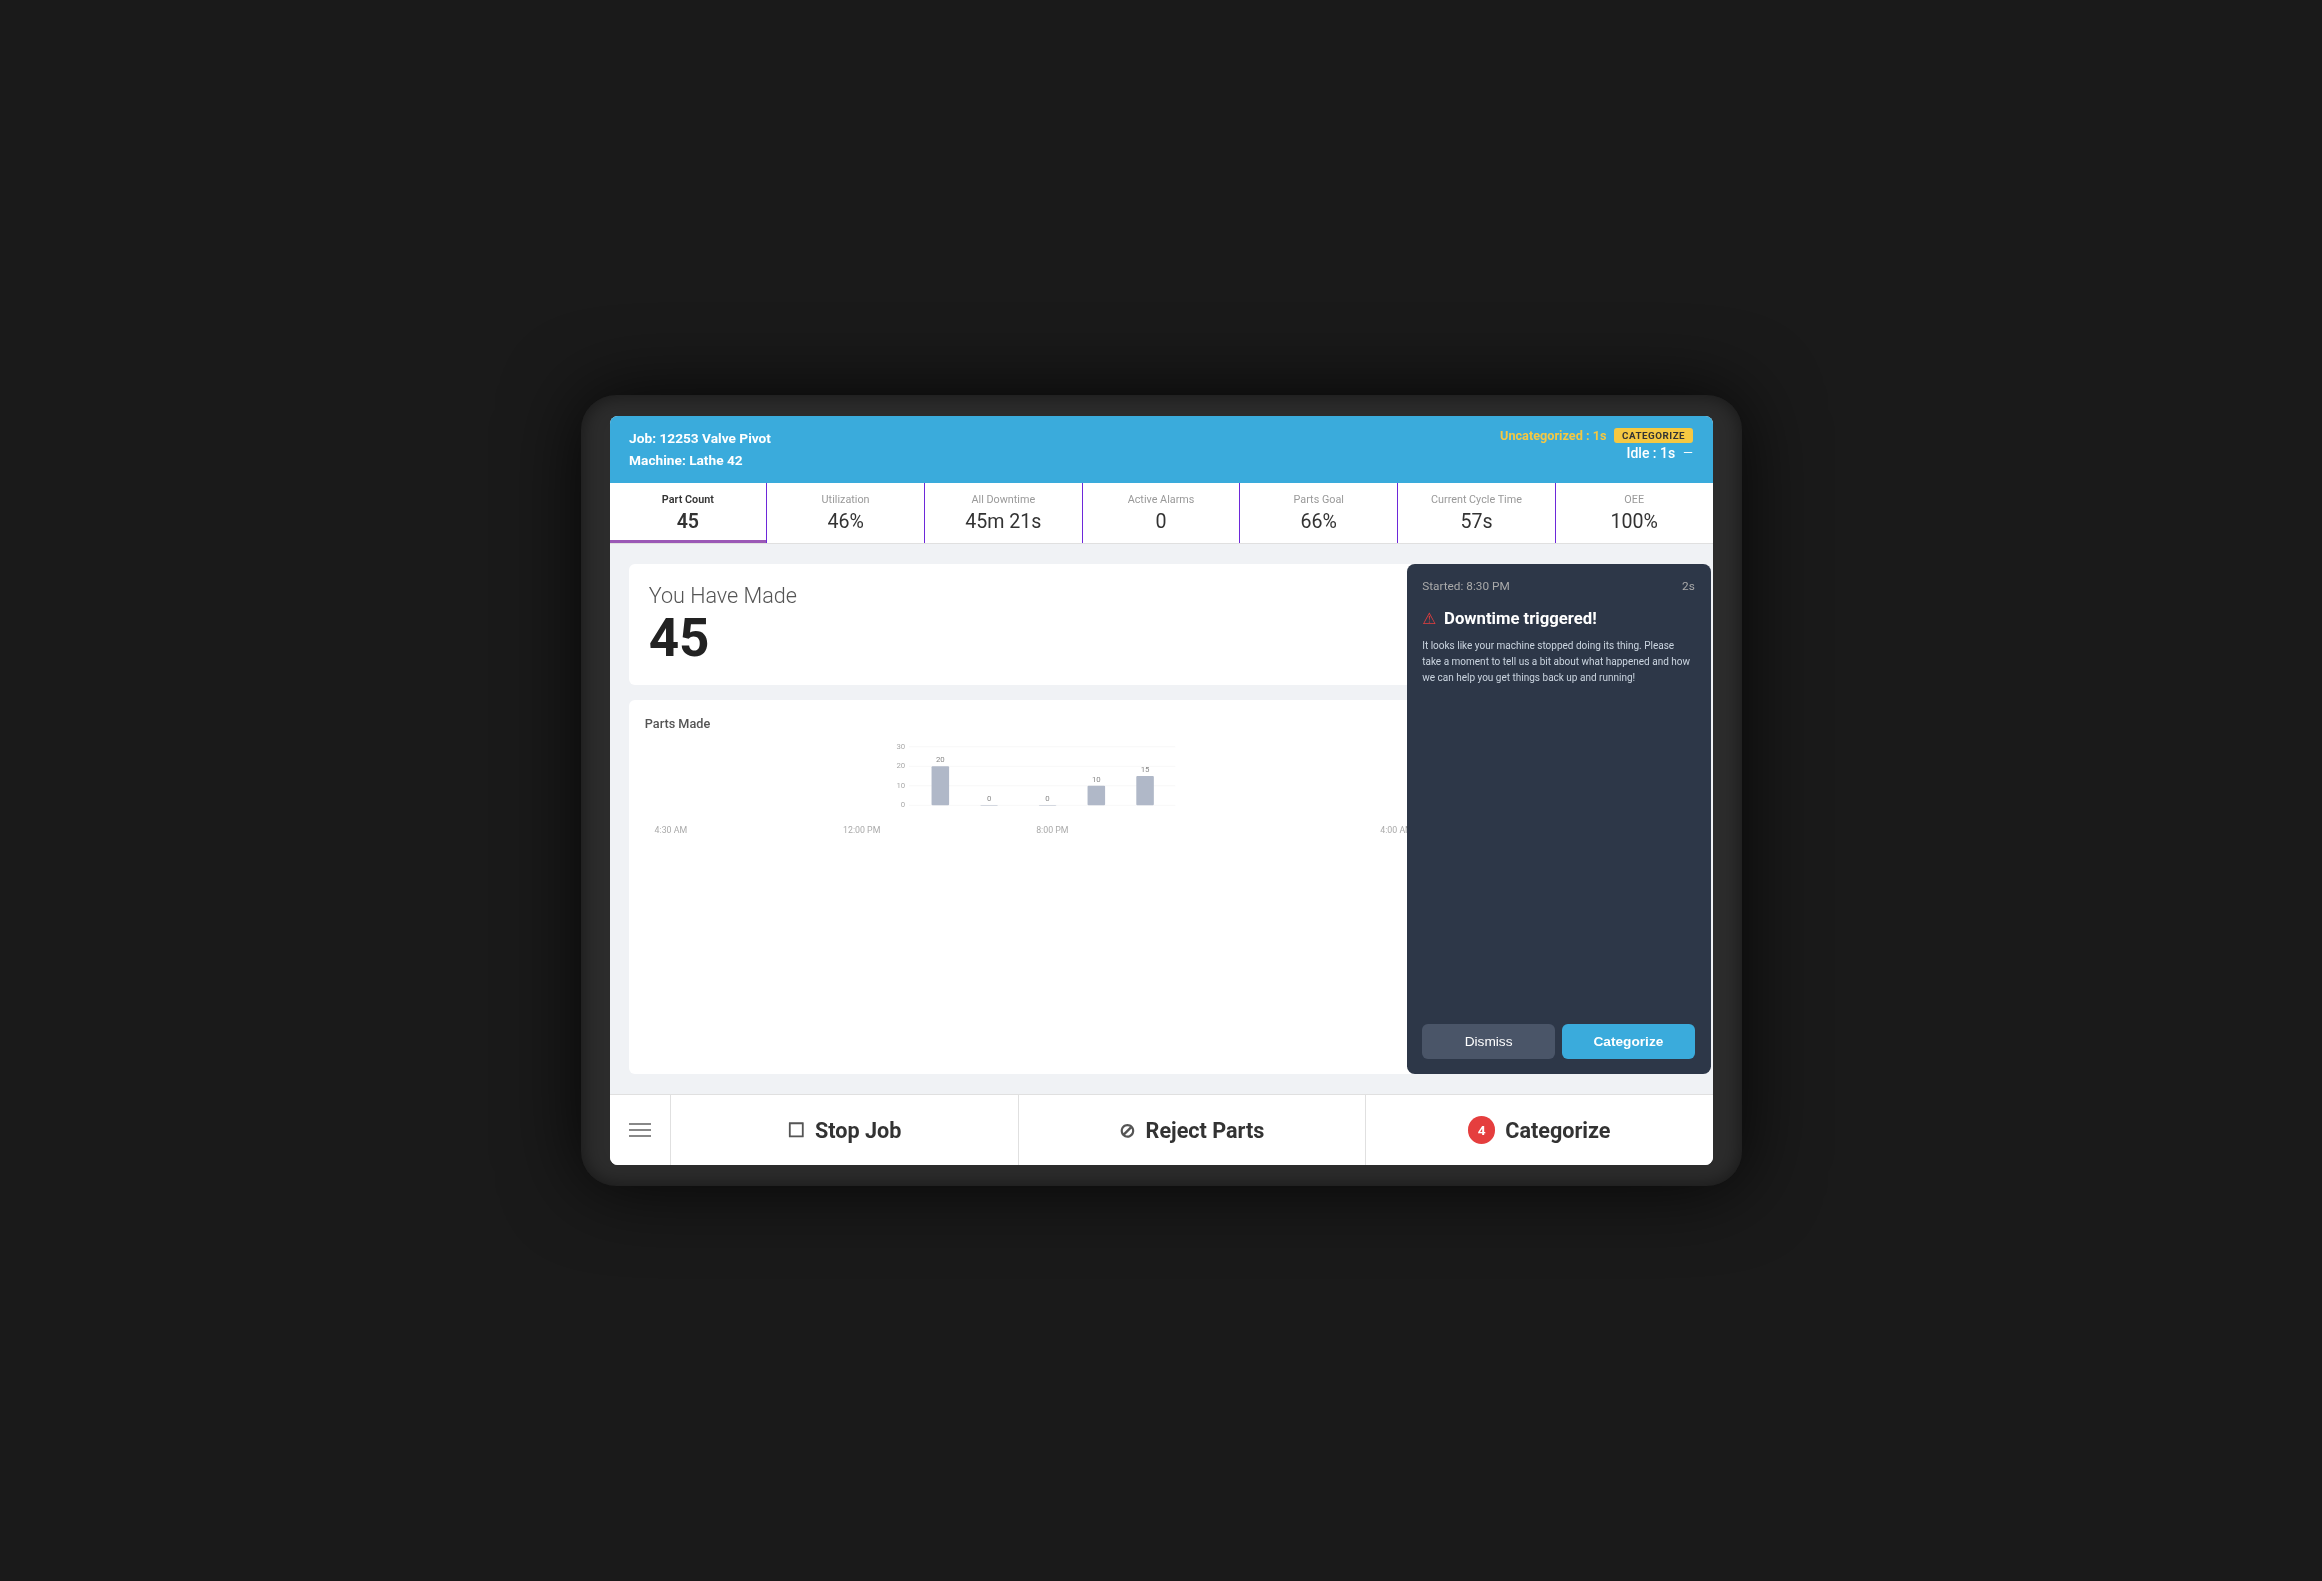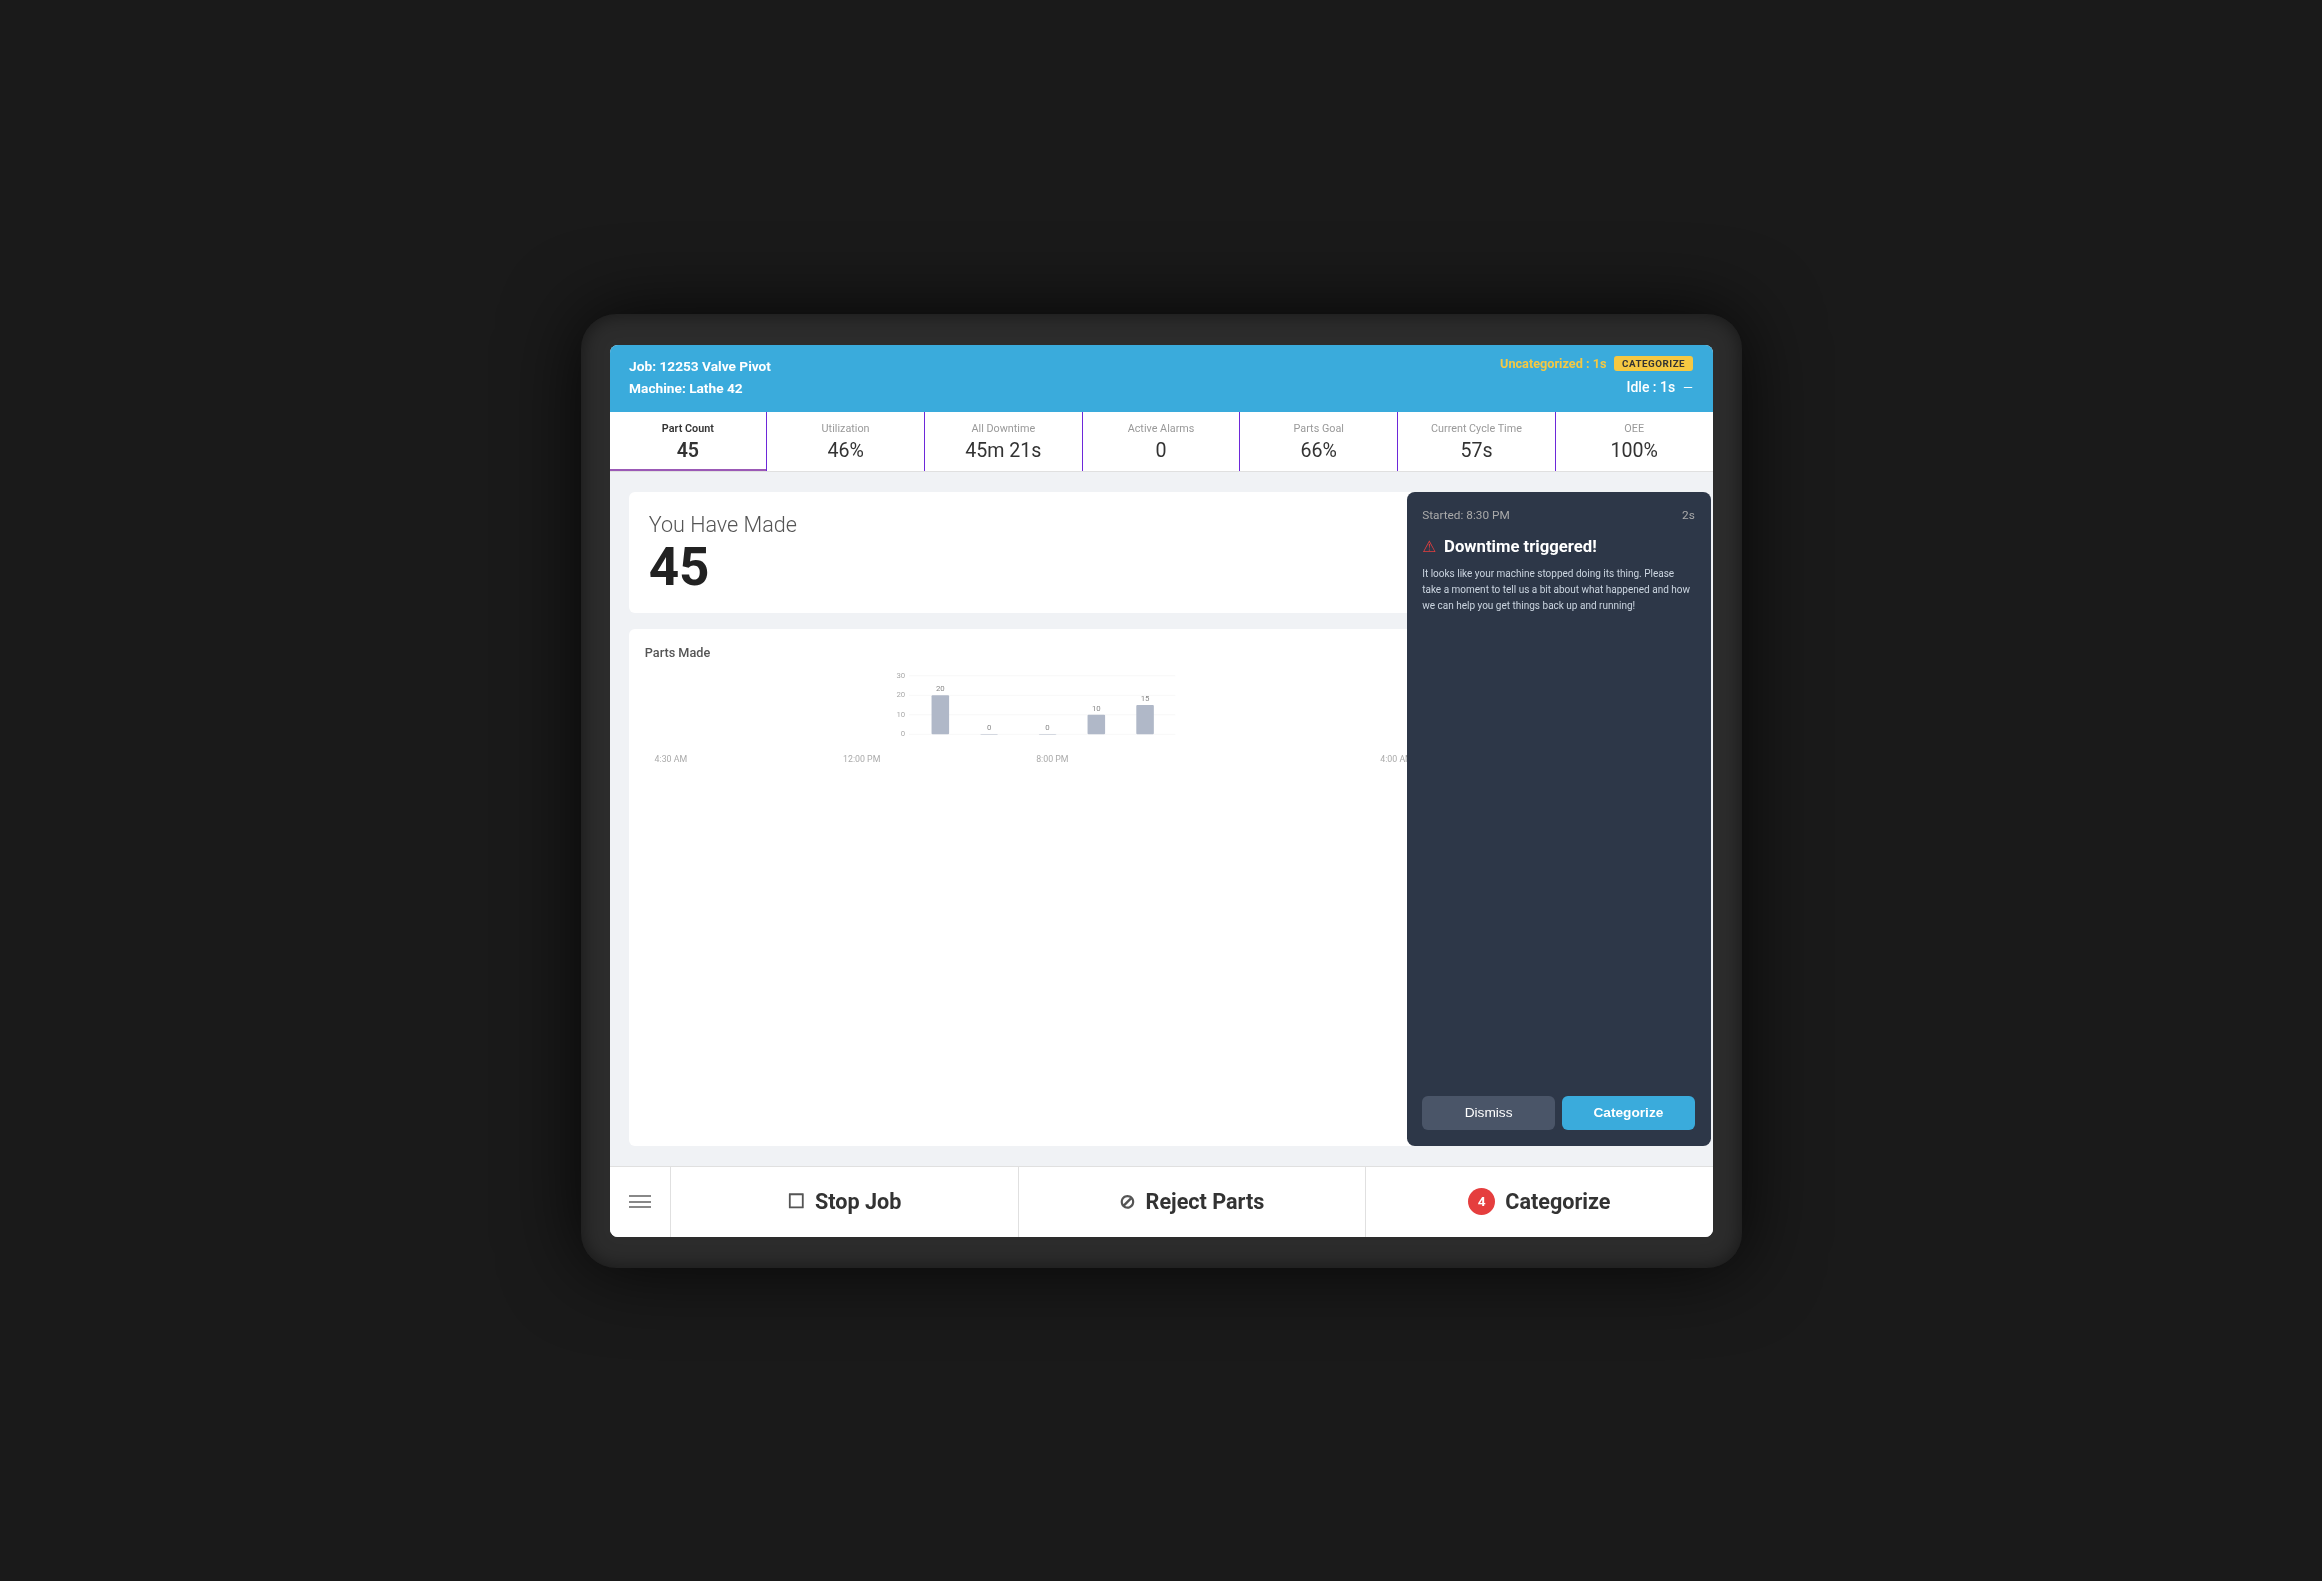--- a/index.html
+++ b/index.html
@@ -6,24 +6,24 @@
     body {
       background: #1a1a1a;
       display: flex;
       align-items: center;
       justify-content: center;
       min-height: 100vh;
       font-family: -apple-system, BlinkMacSystemFont, 'Segoe UI', Roboto, sans-serif;
     }
     .tablet-frame {
       width: 1161px;
-      height: 954px;
+      height: 791px;
       background: #2c2c2c;
       border-radius: 35px;
-      padding: 31px 29px;
+      padding: 21px 29px;
       box-shadow: 0 0 78px rgba(0,0,0,0.8), inset 0 0 19.6px rgba(0,0,0,0.5);
       position: relative;
     }
     .tablet-screen {
       width: 100%;
       height: 100%;
       background: #f0f2f5;
       border-radius: 7.8px;
       overflow: hidden;
       display: flex;
@@ -42,21 +42,21 @@
     .header-job, .header-machine {
       color: white;
       font-weight: 700;
       font-size: 13.7px;
       line-height: 1.6;
     }
     .header-right {
       display: flex;
       flex-direction: column;
       align-items: flex-end;
-      gap: 8px;
+      gap: 2px;
     }
     .header-status-row {
       display: flex;
       align-items: center;
       gap: 7.8px;
     }
     .uncategorized-label {
       color: #f5c842;
       font-weight: 700;
       font-size: 12.7px;

